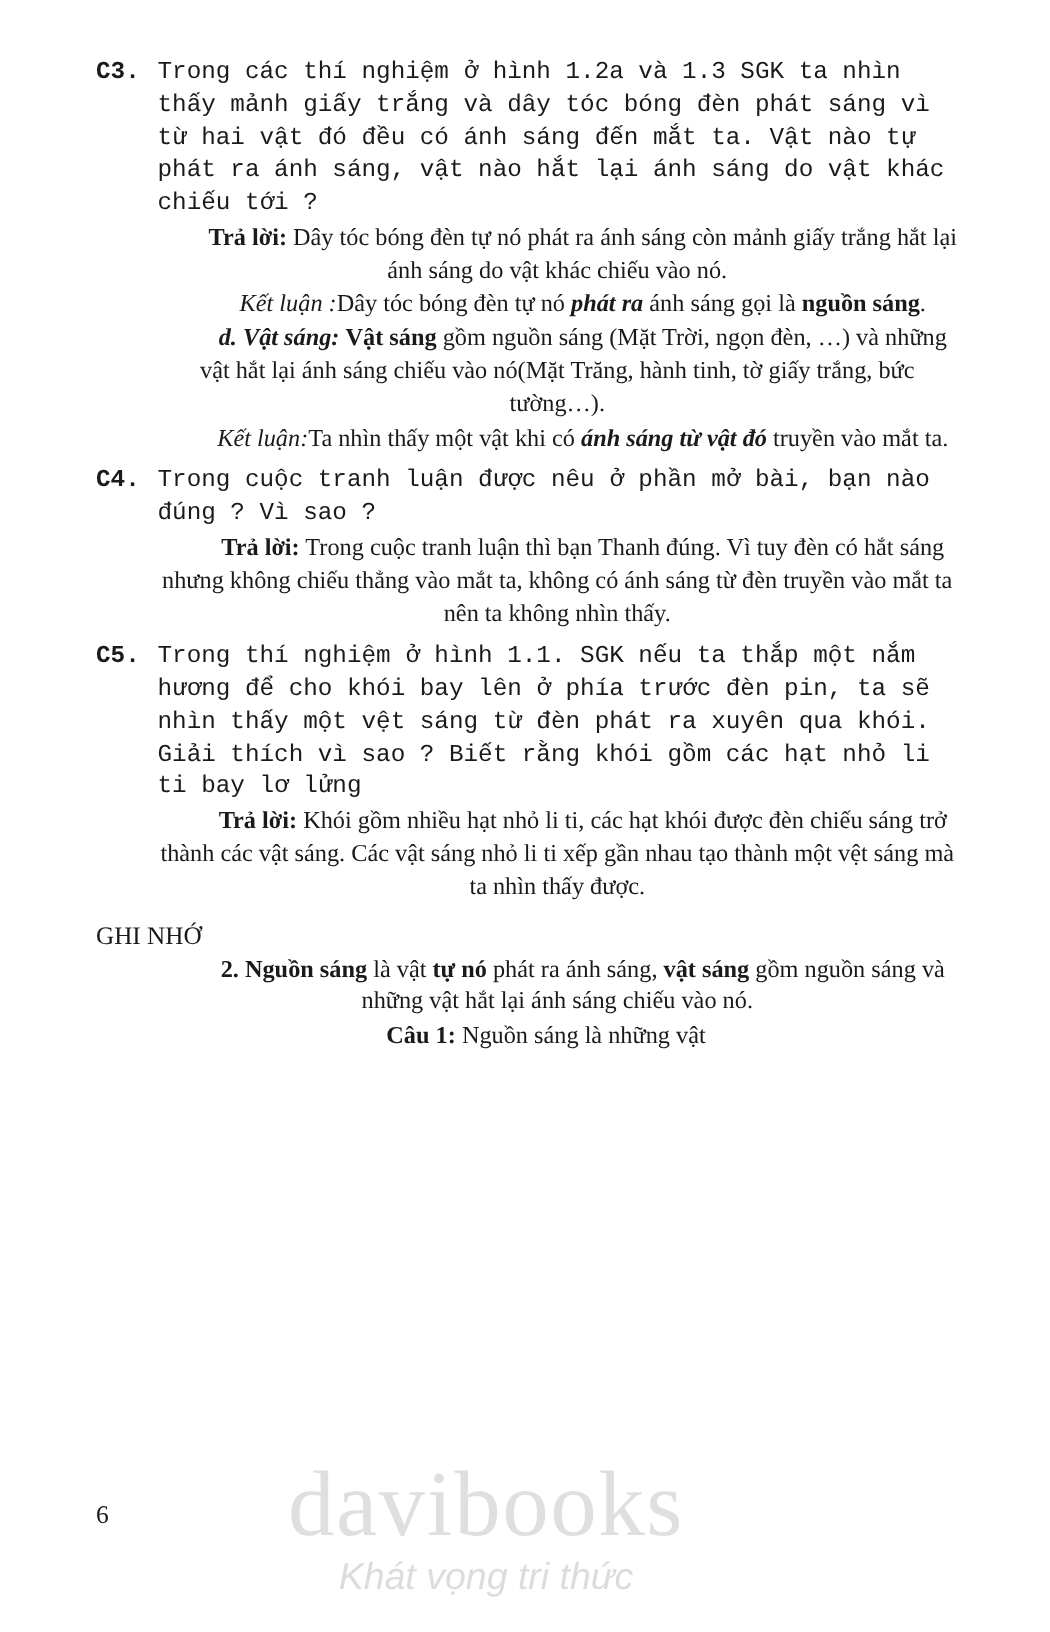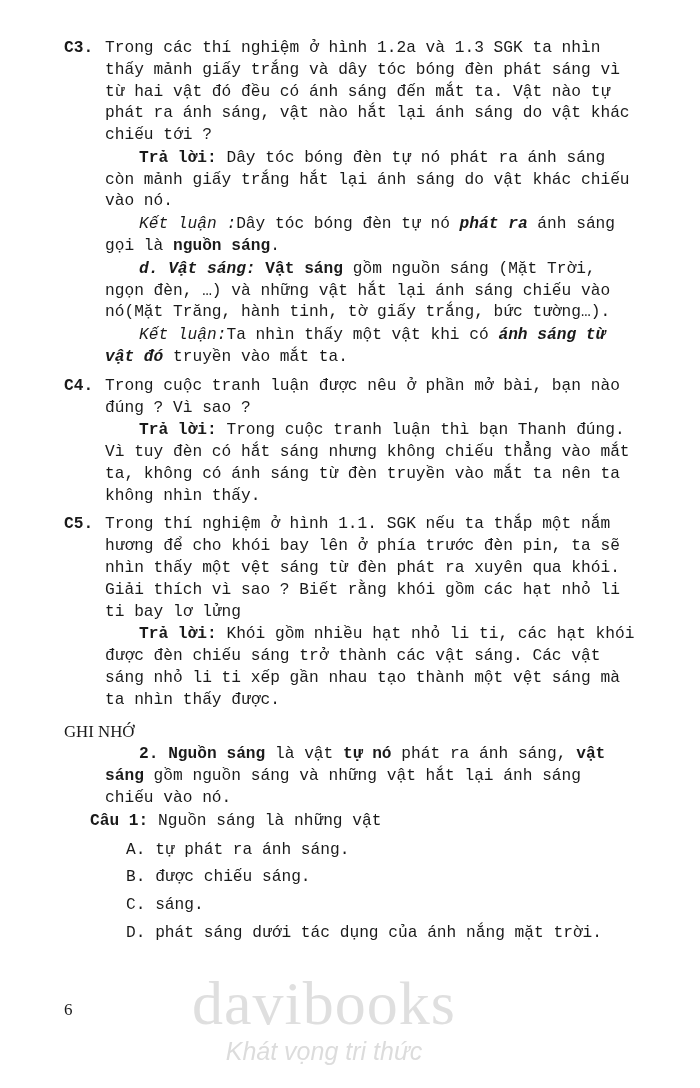--- a/index.html
+++ b/index.html
@@ -19,22 +19,21 @@
   .content {
     position: absolute;
     left: 64px;
     top: 38px;
     width: 574px;
   }
   p {
     margin: 0 0 1px 0;
     font-size: 16.2px;
     line-height: 1.345;
-    text-align: left;
-    font-family: Liberation Mono, monospace;
+    text-align: center;
   }
   .q {
     display: flex;
     align-items: flex-start;
     margin-bottom: 1px;
     font-family: Liberation Mono, monospace;
   }
   .q-label {
     flex: 0 0 auto;
     font-weight: bold;
@@ -155,26 +154,20 @@
     <div class="section-head">GHI NHỚ</div>
 
     <div class="block-indent">
 
       <p class="indent"><b>2.</b><b> Nguồn sáng</b><span> là vật </span><b>tự nó</b><span> phát ra ánh sáng, </span><b>vật sáng</b><span> gồm nguồn sáng và những vật hắt lại ánh sáng chiếu vào nó.</span></p>
     </div>
 
 
     <p class="cau"><b>Câu 1:</b><span> Nguồn sáng là những vật</span></p>
 
-    <div class="ans-list">
-      <p>A. tự phát ra ánh sáng.</p>
-      <p>B. được chiếu sáng.</p>
-      <p>C. sáng.</p>
-      <p>D. phát sáng dưới tác dụng của ánh nắng mặt trời.</p>
-    </div>
 
   </div>
 
   <div class="page-number">6</div>
 
   <div class="watermark">
     <div class="wm-main">davibooks</div>
     <div class="wm-sub">Khát vọng tri thức</div>
   </div>
 </div>

